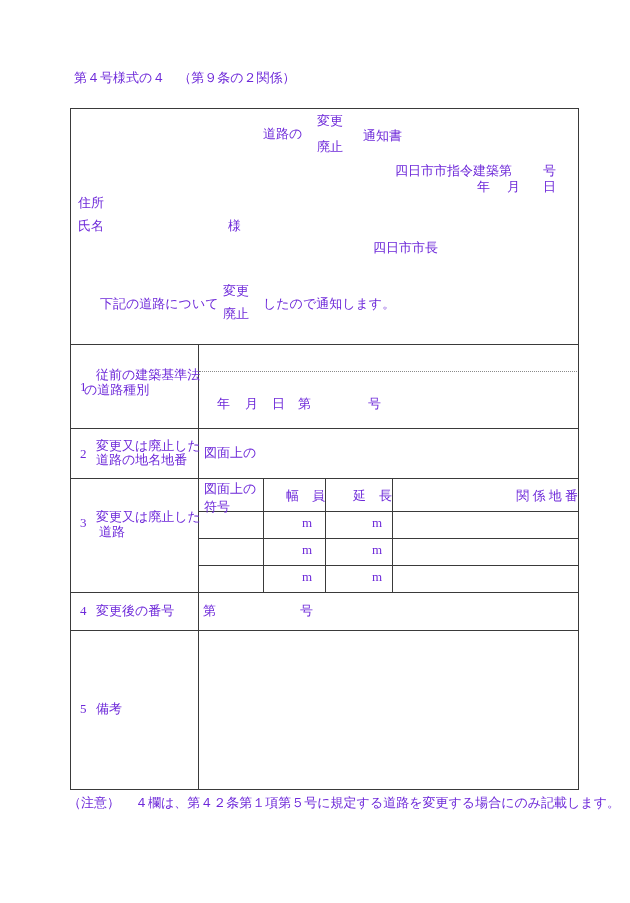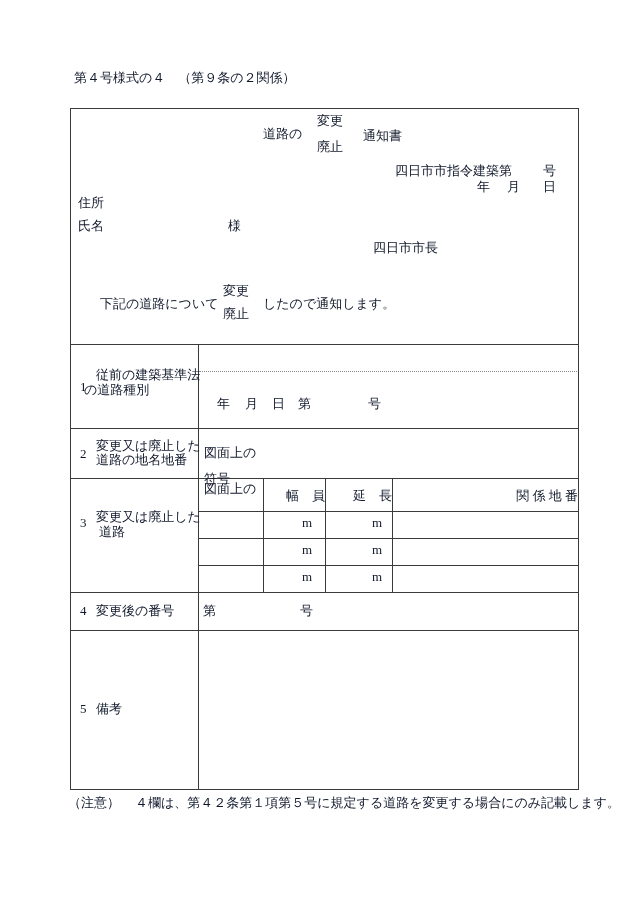--- a/index.html
+++ b/index.html
@@ -1,19 +1,19 @@
 <!DOCTYPE html>
 <html><head>
 <meta charset="utf-8">
 <style>
   html,body { margin:0; padding:0; background:#f3f3f3; }
   .page {
     position:relative; width:630px; height:903px; background:#ffffff;
     font-family:"Liberation Serif","DejaVu Serif",serif;
-    color:#0f172a; overflow:hidden;
+    color:#6d28d9; overflow:hidden;
   }
   .t { position:absolute; font-size:13px; line-height:14px; white-space:pre; }
   .small { font-size:12.5px; }
   .box { position:absolute; border:1px solid #3a3a3a; }
   .hline { position:absolute; height:0; border-top:1px solid #3a3a3a; }
   .vline { position:absolute; width:0; border-left:1px solid #3a3a3a; }
   .dotline { position:absolute; height:0; border-top:1px dotted #8a8a8a; }
   .cell-center { text-align:right; }
   .cell-right { text-align:right; }
 </style>
@@ -73,21 +73,21 @@
 
   <span class="t" style="left:80px;top:447px">2</span>
   <span class="t" style="left:96px;top:439px">変更又は廃止した</span>
   <span class="t" style="left:96px;top:453px">道路の地名地番</span>
   <span class="t" style="left:204px;top:446px">図面上の</span>
 
   <span class="t" style="left:80px;top:516px">3</span>
   <span class="t" style="left:96px;top:510px">変更又は廃止した</span>
   <span class="t" style="left:99px;top:525px">道路</span>
   <span class="t" style="left:204px;top:482px">図面上の</span>
-  <span class="t" style="left:204px;top:472px">符号</span>
+  <span class="t" style="left:204px;top:500px">符号</span>
   <div class="t cell-center" style="left:263px;top:489px;width:62px">幅　員</div>
   <div class="t cell-center" style="left:325px;top:489px;width:67px">延　長</div>
   <div class="t cell-center" style="left:392px;top:489px;width:186px">関 係 地 番</div>
 
   <div class="t cell-right" style="left:263px;top:516px;width:49px">m</div>
   <div class="t cell-right" style="left:325px;top:516px;width:57px">m</div>
   <div class="t cell-right" style="left:263px;top:543px;width:49px">m</div>
   <div class="t cell-right" style="left:325px;top:543px;width:57px">m</div>
   <div class="t cell-right" style="left:263px;top:570px;width:49px">m</div>
   <div class="t cell-right" style="left:325px;top:570px;width:57px">m</div>

